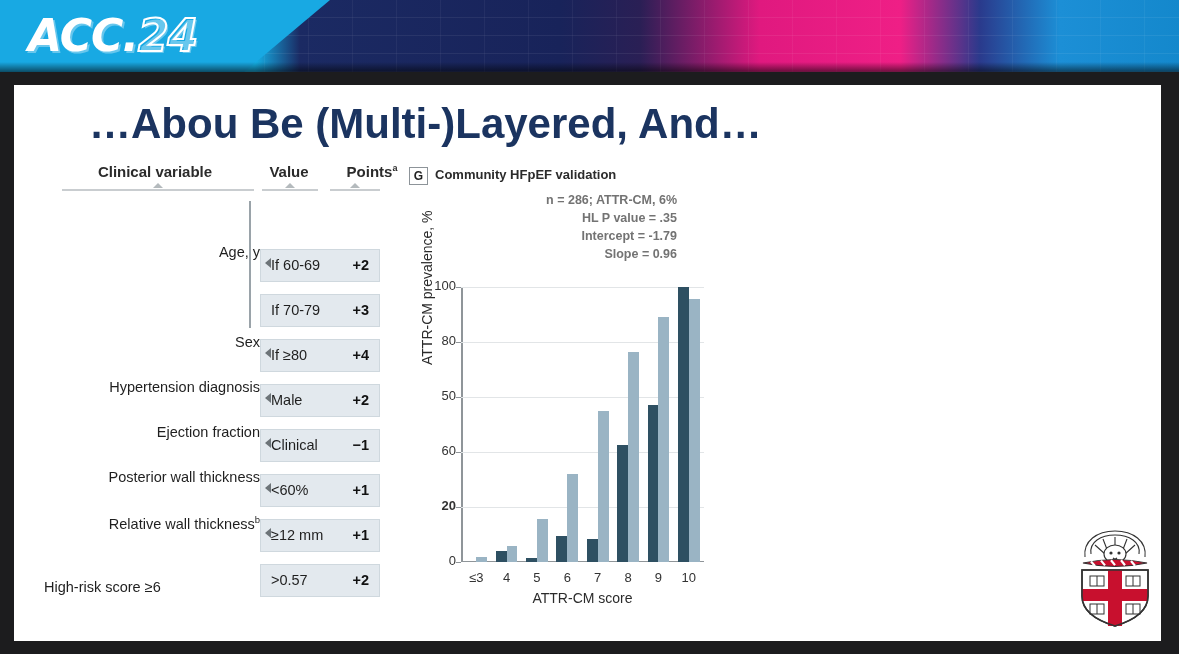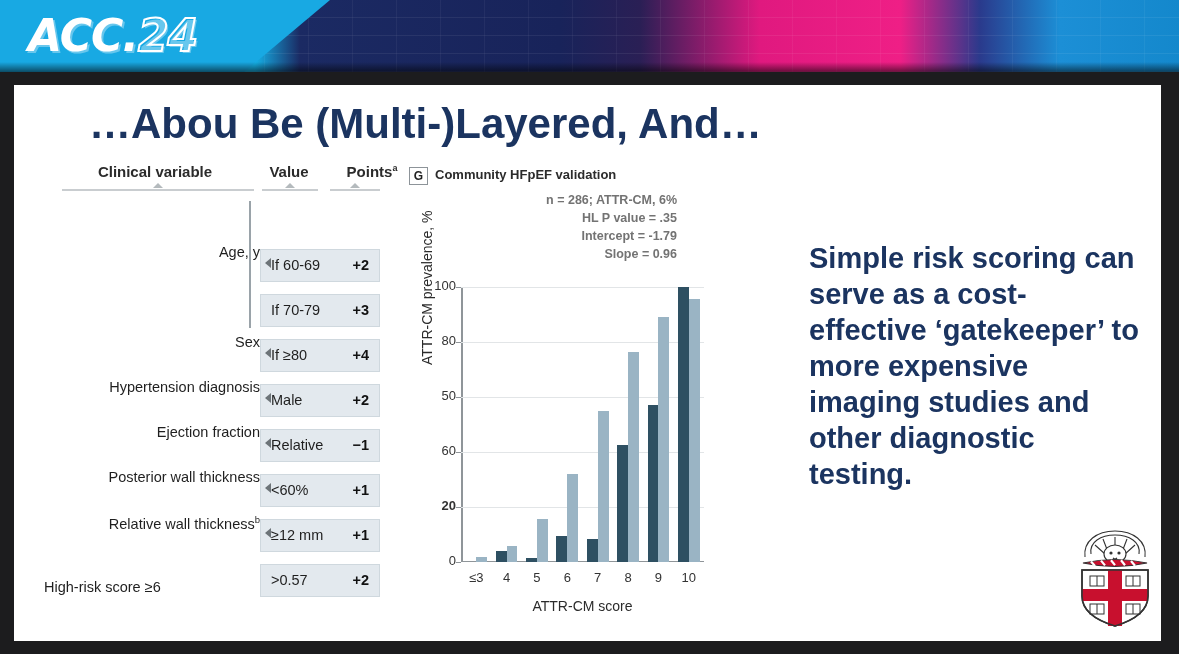--- a/index.html
+++ b/index.html
@@ -98,21 +98,21 @@
   .ytick{position:absolute;right:248px;font-size:13px;color:#333;text-align:right;width:40px;}
   .ytickmark{position:absolute;left:-5px;width:5px;height:1.2px;background:#8f9599;}
   .bar{position:absolute;bottom:0;}
   .bar.dark{background:#2e5062;}
   .bar.light{background:#9ab4c4;}
   .xtick{position:absolute;font-size:13px;color:#333;text-align:center;}
   .ylabel{position:absolute;left:-42px;top:78px;
      transform:rotate(-90deg);transform-origin:left top;
      font-size:14px;color:#2b2b2b;white-space:nowrap;}
   .xlabel{position:absolute;left:0;top:303px;width:243px;text-align:center;
-     font-size:14px;color:#2b2b2b;margin-top:8px;}
+     font-size:14px;color:#2b2b2b;}
 
   
   .commentary{position:absolute;left:795px;top:155px;width:330px;
      font-size:29px;line-height:36px;font-weight:bold;color:#1b3460;
      font-family:"Liberation Sans", sans-serif;}
 
   .citation{position:absolute;left:798px;top:500px;width:290px;
      font-size:17.5px;line-height:26px;color:#1b1b1b;}
 
   .brown-logo{position:absolute;left:1055px;top:438px;width:92px;height:105px;}
@@ -176,21 +176,21 @@
             <div class="caret"></div>
             <div class="box">
               <span class="v">Male</span>
               <span class="p">+2</span>
             </div>
           </div>
           <div class="row">
             <div class="label">Hypertension diagnosis</div>
             <div class="caret"></div>
             <div class="box">
-              <span class="v">Relative</span>
+              <span class="v">Clinical</span>
               <span class="p">−1</span>
             </div>
           </div>
           <div class="row">
             <div class="label">Ejection fraction</div>
             <div class="caret"></div>
             <div class="box">
               <span class="v">&lt;60%</span>
               <span class="p">+1</span>
             </div>
@@ -269,21 +269,20 @@
           <div class="xtick" style="left: 151.875px; width: 30.375px; top: 283px;">8</div>
           <div class="bar dark" style="left: 186.502px; width: 10.935px; height: 156.75px; background: rgb(46, 80, 98);"></div>
           <div class="bar light" style="left: 197.438px; width: 10.935px; height: 244.75px; background: rgb(154, 180, 196);"></div>
           <div class="xtick" style="left: 182.25px; width: 30.375px; top: 283px;">9</div>
           <div class="bar dark" style="left: 216.877px; width: 10.935px; height: 275px; background: rgb(46, 80, 98);"></div>
           <div class="bar light" style="left: 227.812px; width: 10.935px; height: 262.625px; background: rgb(154, 180, 196);"></div>
           <div class="xtick" style="left: 212.625px; width: 30.375px; top: 283px;">10</div>
         </div>
     </div>
 
-    <div class="commentary">Simple risk scoring can serve as a cost-effective ‘gatekeeper’ to more expensive imaging studies and other diagnostic testing.</div>
 
 
     <svg class="brown-logo" viewBox="0 0 92 105">
       <g fill="none" stroke="#333" stroke-width="1.1">
         <path d="M16 34 C14 18 28 8 46 8 C64 8 78 18 76 34" fill="#fff"></path>
         <path d="M22 31 C20 19 32 12 46 12 C60 12 72 19 70 31" fill="#fff"></path>
         <path d="M46 14 L46 28 M34 16 L39 29 M58 16 L53 29 M26 22 L36 31 M66 22 L56 31"></path>
       </g>
       <ellipse cx="46" cy="31" rx="11" ry="9" fill="#fff" stroke="#333" stroke-width="1.1"></ellipse>
       <circle cx="42" cy="30" r="1.6" fill="#333"></circle>

